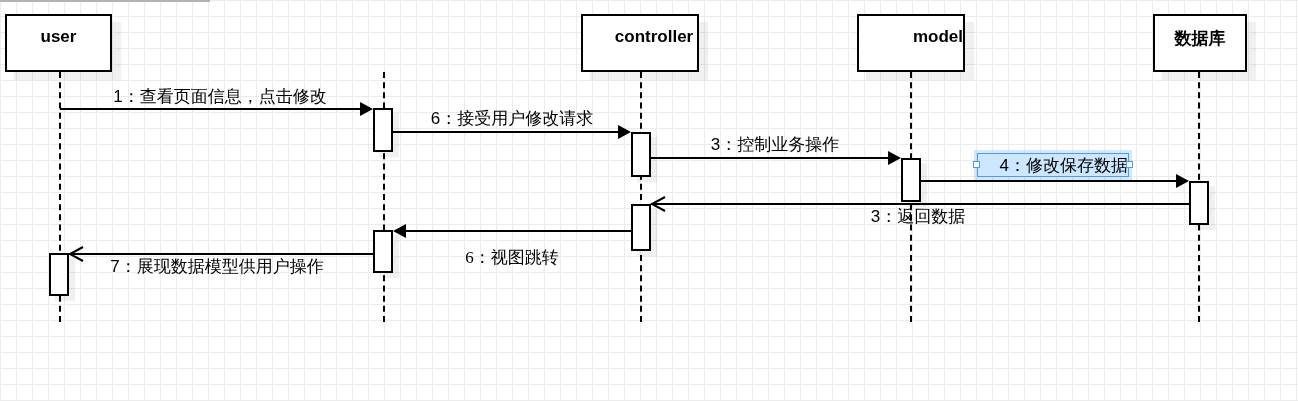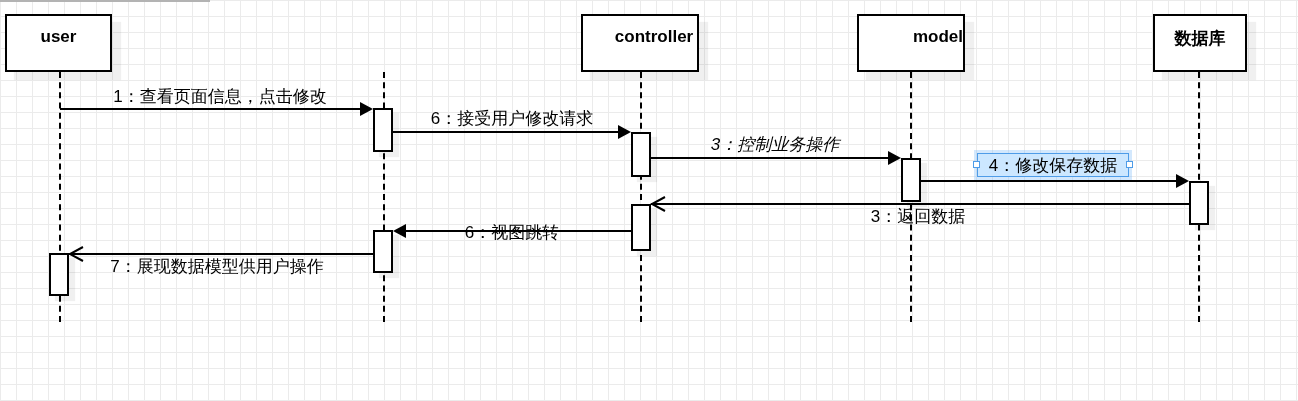--- a/index.html
+++ b/index.html
@@ -45,21 +45,21 @@
   .open-arrow{position:absolute;width:18px;height:18px;}
   .msg-label{
     position:absolute;white-space:nowrap;font-size:17px;line-height:21px;
     transform:translateX(-50%);
   }
   .sel-label{
     position:absolute;box-sizing:border-box;
     width:152px;height:24px;
     background:#cce7ff;border:1px solid #4e9ce8;
     box-shadow:0 0 0 3px rgba(130,190,250,0.35);
-    display:flex;align-items:center;justify-content:center;
+    display:flex;align-items:center;justify-content:flex-end;
     font-size:17px;white-space:nowrap;
   }
   .handle{
     position:absolute;width:7px;height:7px;top:50%;margin-top:-4px;
     background:#fff;border:1px solid #4e9ce8;box-sizing:border-box;
   }
   .handle.h-left{left:-5px;}
   .handle.h-right{right:-5px;}
 </style>
 </head>
@@ -91,39 +91,39 @@
   <div class="msg-line" style="left:60px;top:108px;width:302px;"></div>
   <div class="arrow-r" style="left:360px;top:102px;"></div>
   <div class="msg-label" style="left:220px;top:86px;">1：查看页面信息，点击修改</div>
 
   <div class="msg-line" style="left:393px;top:131px;width:227px;"></div>
   <div class="arrow-r" style="left:618px;top:125px;"></div>
   <div class="msg-label" style="left:512px;top:108px;">6：接受用户修改请求</div>
 
   <div class="msg-line" style="left:651px;top:157px;width:239px;"></div>
   <div class="arrow-r" style="left:888px;top:151px;"></div>
-  <div class="msg-label" style="left:775px;top:134px;font-style:italic;">3：控制业务操作</div>
+  <div class="msg-label" style="left:775px;top:134px;">3：控制业务操作</div>
 
   <div class="msg-line" style="left:921px;top:180px;width:257px;"></div>
   <div class="arrow-r" style="left:1176px;top:174px;"></div>
   <div class="sel-label" style="left:977px;top:153px;">
     <span>4：修改保存数据</span>
     <span class="handle h-left"></span>
     <span class="handle h-right"></span>
   </div>
 
   <div class="msg-line" style="left:651px;top:203px;width:538px;"></div>
   <svg class="open-arrow" style="left:649px;top:195px;" viewBox="0 0 18 18">
     <path d="M16 2 L3 9 L16 16" fill="none" stroke="#000" stroke-width="2"></path>
   </svg>
   <div class="msg-label" style="left:918px;top:206px;">3：返回数据</div>
 
   <div class="msg-line" style="left:404px;top:230px;width:227px;"></div>
   <div class="arrow-l" style="left:393px;top:224px;"></div>
-  <div class="msg-label" style="left:512px;top:222px;">6：视图跳转</div>
+  <div class="msg-label" style="left:512px;top:247px;font-family:Liberation Serif, serif;">6：视图跳转</div>
 
   <div class="msg-line" style="left:69px;top:253px;width:304px;"></div>
   <svg class="open-arrow" style="left:67px;top:245px;" viewBox="0 0 18 18">
     <path d="M16 2 L3 9 L16 16" fill="none" stroke="#000" stroke-width="2"></path>
   </svg>
   <div class="msg-label" style="left:217px;top:256px;">7：展现数据模型供用户操作</div>
 
   <div class="activation" style="left:373px;top:108px;height:44px;"></div>
   <div class="activation" style="left:631px;top:132px;height:45px;"></div>
   <div class="activation" style="left:901px;top:158px;height:44px;"></div>

